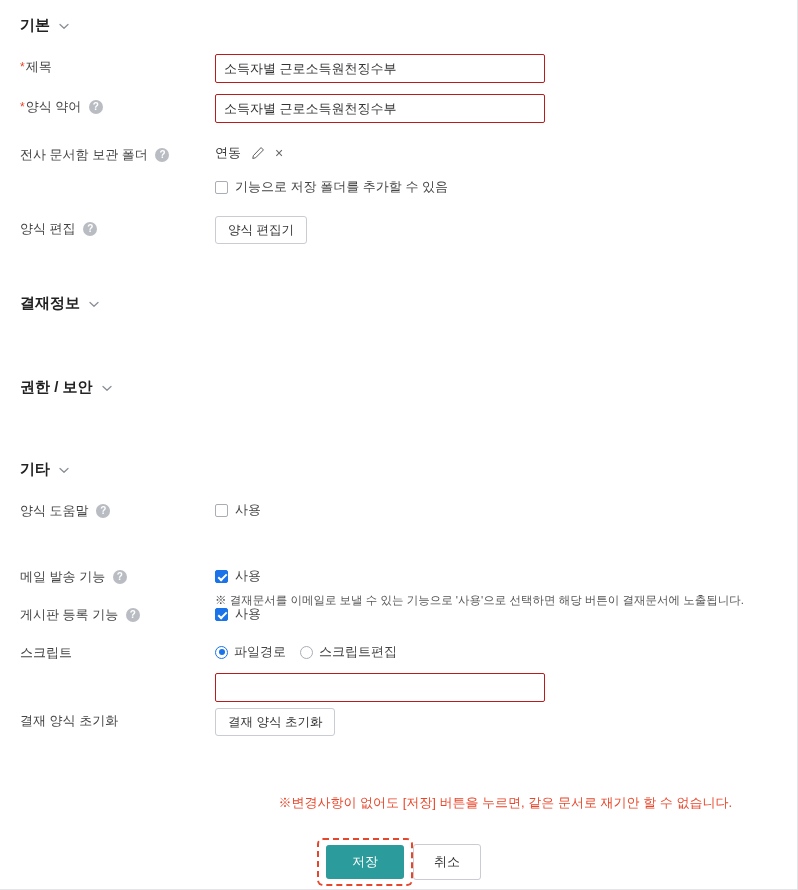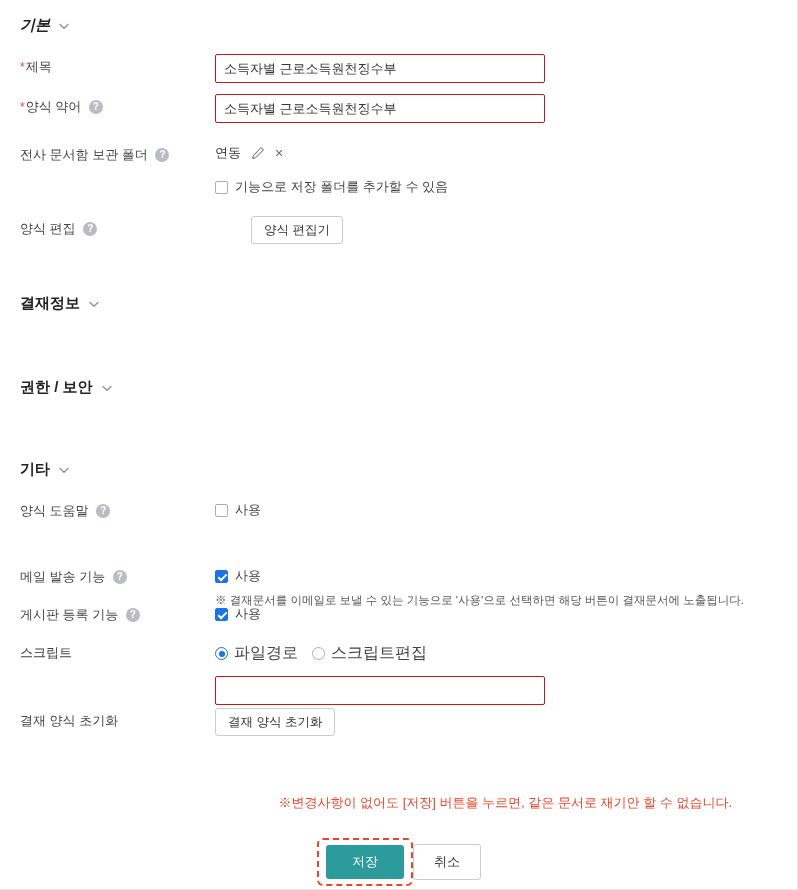--- a/index.html
+++ b/index.html
@@ -147,21 +147,21 @@
     height: 7px;
     border: solid #fff;
     border-width: 0 2px 2px 0;
     transform: rotate(45deg);
   }
 
   .radio-line {
     display: flex;
     align-items: center;
     gap: 6px;
-    font-size: 16px;
+    font-size: 13px;
     color: #444;
   }
   .rbox {
     width: 13px;
     height: 13px;
     border: 1px solid #a9adb5;
     border-radius: 50%;
     background: #fff;
     display: inline-block;
     position: relative;
@@ -251,21 +251,21 @@
     left: 0; bottom: 0;
     width: 798px; height: 1px;
     background: #e3e5e8;
   }
 </style>
 </head>
 <body>
 
 <div class="page">
 
-  <div class="section-header" style="position:absolute; left:0; top:16px;font-style:italic;">
+  <div class="section-header" style="position:absolute; left:0; top:16px;">
     <span>기본</span>
     <span class="chev">
       <svg viewBox="0 0 12 12" width="12" height="12">
           <path d="M2 4.5 L6 8.2 L10 4.5" stroke="#8a8f98" stroke-width="1.3" fill="none" stroke-linecap="round" stroke-linejoin="round"></path>
         </svg>
     </span>
   </div>
 
   <div class="row" style="position:absolute; left:0; top:54px; width:798px;">
     <div class="label">
@@ -301,21 +301,21 @@
         </span>
         <span class="x-icon">×</span>
       </div>
       <div class="chk-line" style="margin-top:14px;">
         <span class="cbox"></span>
         <span>기능으로 저장 폴더를 추가할 수 있음</span>
       </div>
     </div>
   </div>
 
-  <div class="row" style="position:absolute; left:0; top:216px; width:740px;gap:36px;">
+  <div class="row" style="position:absolute; left:0; top:216px; width:740px;">
     <div class="label">
       <span>양식 편집</span>
       <span class="help">?</span>
     </div>
     <div class="field">
       <button class="btn-outline">양식 편집기</button>
     </div>
   </div>
 
   <div class="section-header" style="position:absolute; left:0; top:294px;">

